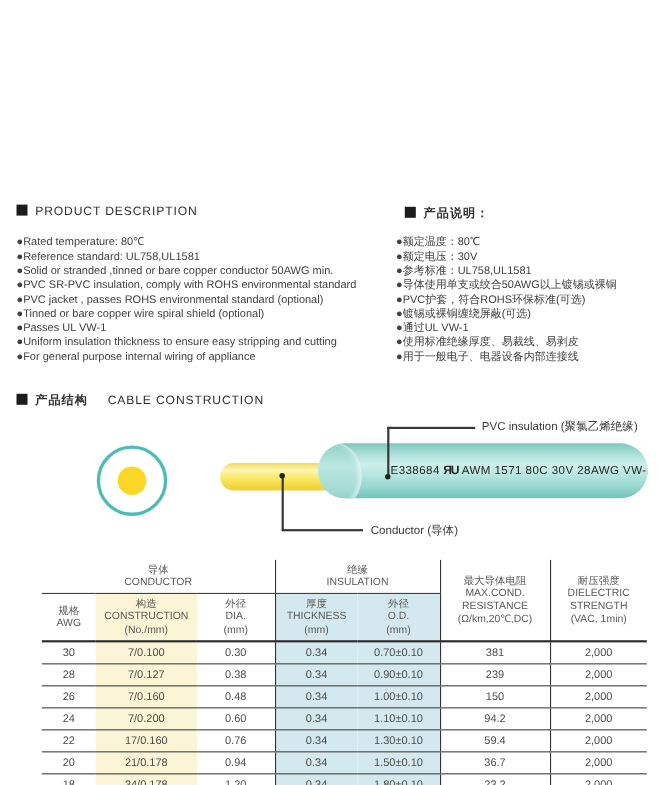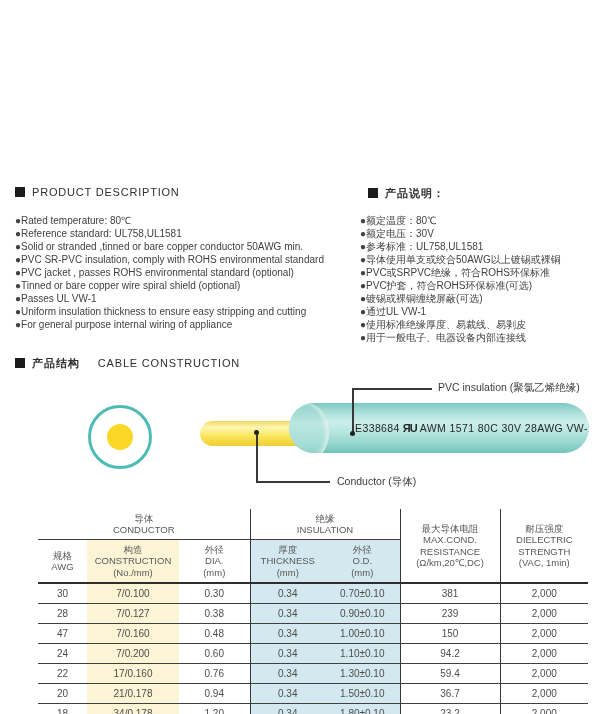--- a/index.html
+++ b/index.html
@@ -88,21 +88,20 @@
     </div>
 
   <div class="abs sec-title" style="left:368px; top:186px;">
     <span class="sq"></span><span class="t-cn">产品说明：</span>
   </div>
   <div class="abs blist" style="left:360px; top:214px;">
       <div class="list-item">●额定温度：80℃</div>
       <div class="list-item">●额定电压：30V</div>
       <div class="list-item">●参考标准：UL758,UL1581</div>
       <div class="list-item">●导体使用单支或绞合50AWG以上镀锡或裸铜</div>
-      <div class="list-item">●PVC或SRPVC绝缘，符合ROHS环保标准</div>
       <div class="list-item">●PVC护套，符合ROHS环保标准(可选)</div>
       <div class="list-item">●镀锡或裸铜缠绕屏蔽(可选)</div>
       <div class="list-item">●通过UL VW-1</div>
       <div class="list-item">●使用标准绝缘厚度、易裁线、易剥皮</div>
       <div class="list-item">●用于一般电子、电器设备内部连接线</div>
     </div>
 
   <div class="abs sec-title" style="left:15px; top:356px;">
     <span class="sq"></span><span class="t-cn">产品结构</span>
     <span style="margin-left:14px;">CABLE CONSTRUCTION</span>
@@ -189,21 +188,21 @@
           <tr>
             <td class="c-awg">28</td>
             <td class="c-cons">7/0.127</td>
             <td class="c-dia">0.38</td>
             <td class="c-thk bl">0.34</td>
             <td class="c-od">0.90±0.10</td>
             <td class="c-res bl">239</td>
             <td class="c-die bl">2,000</td>
           </tr>
           <tr>
-            <td class="c-awg">47</td>
+            <td class="c-awg">26</td>
             <td class="c-cons">7/0.160</td>
             <td class="c-dia">0.48</td>
             <td class="c-thk bl">0.34</td>
             <td class="c-od">1.00±0.10</td>
             <td class="c-res bl">150</td>
             <td class="c-die bl">2,000</td>
           </tr>
           <tr>
             <td class="c-awg">24</td>
             <td class="c-cons">7/0.200</td>

